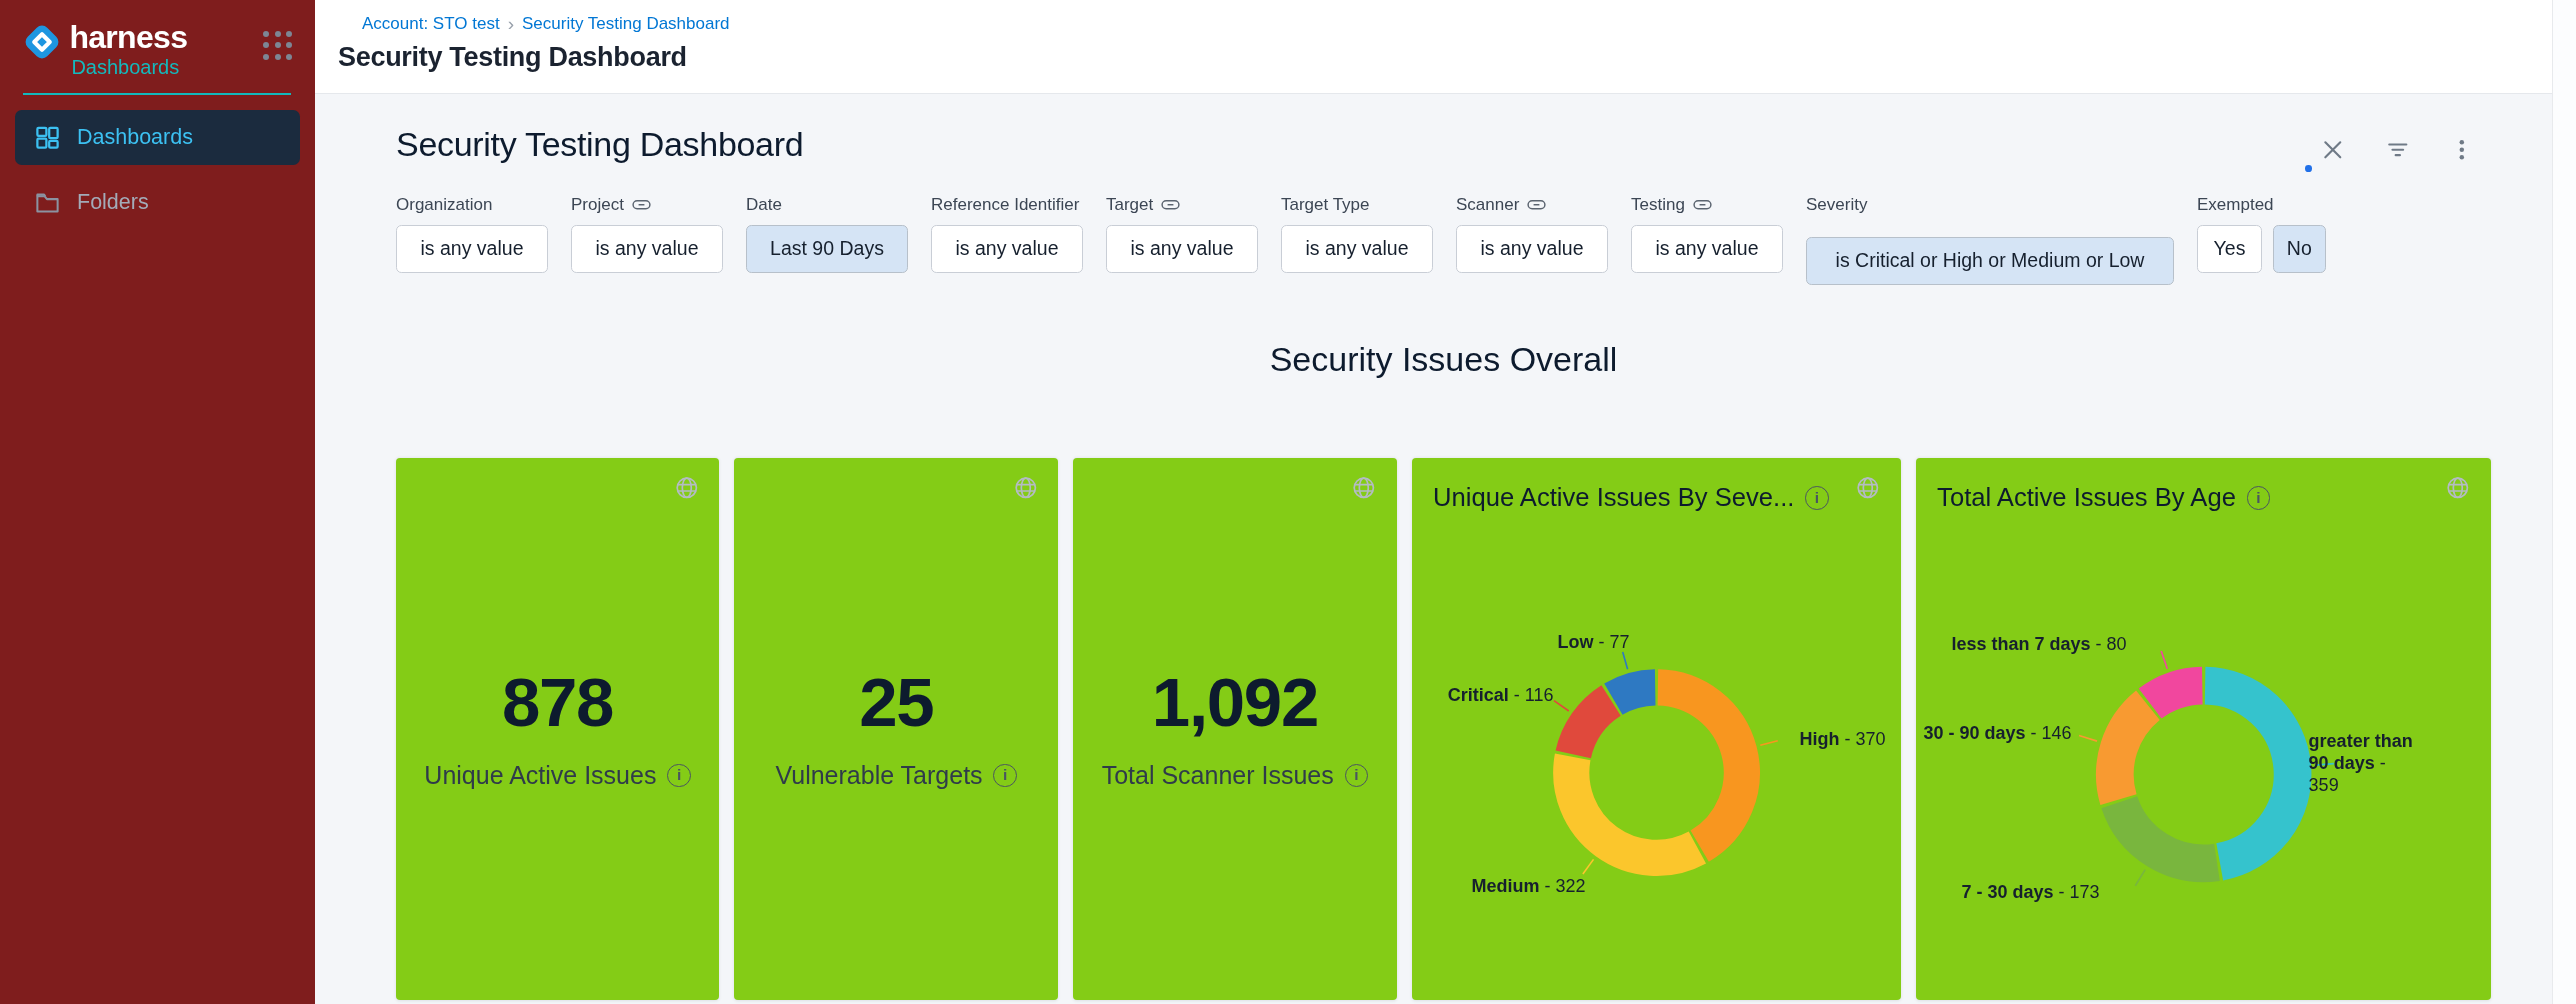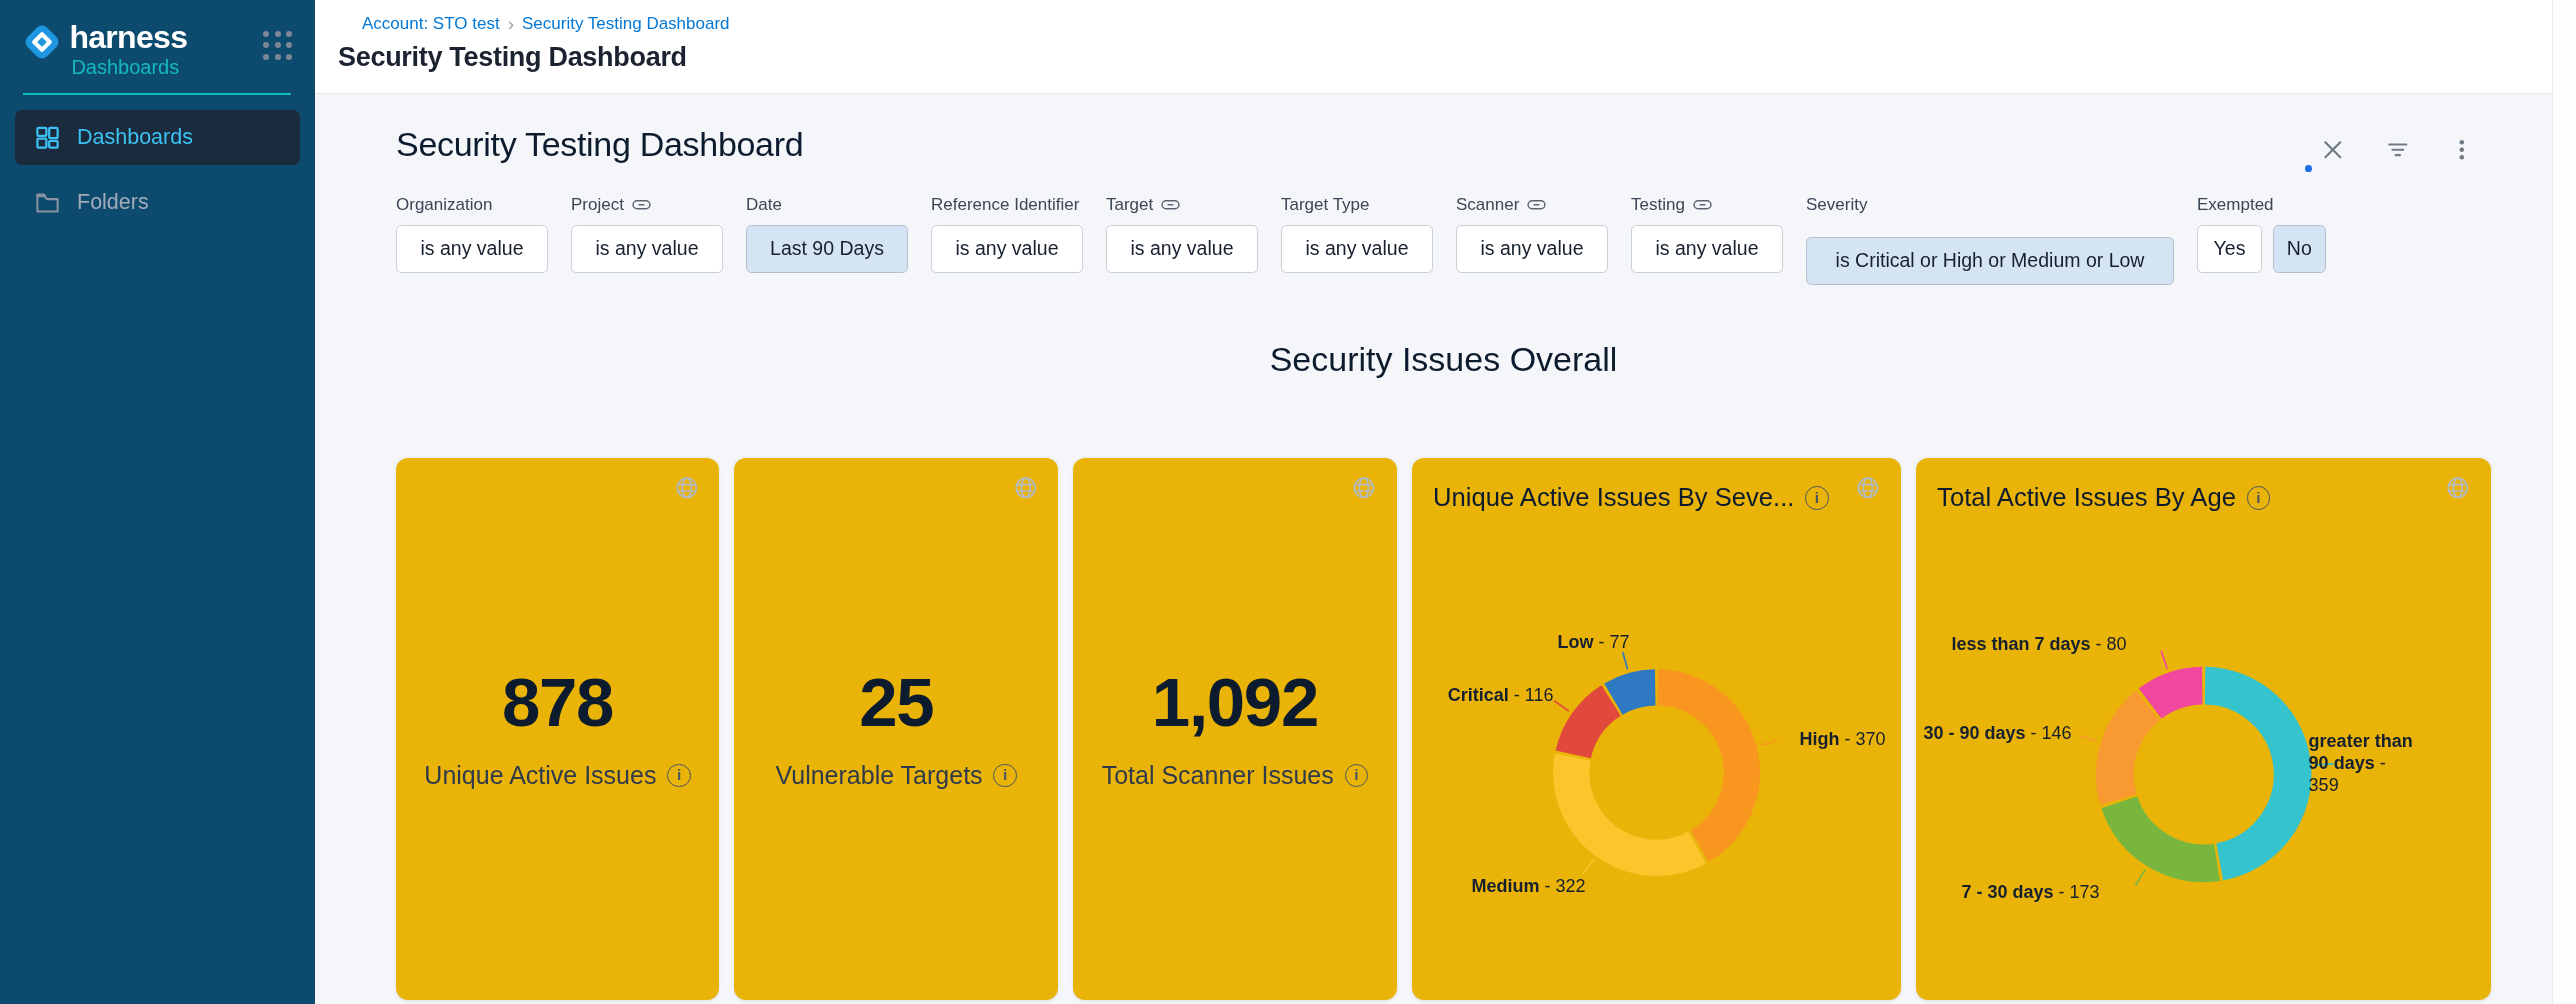--- a/index.html
+++ b/index.html
@@ -5,21 +5,21 @@
   * { box-sizing: border-box; margin: 0; padding: 0; }
   html,body { width: 2576px; height: 1005px; overflow: hidden; }
   body {
     font-family: "Liberation Sans", "DejaVu Sans", sans-serif;
     background: #f4f6f9;
     color: #0d1b2e;
   }
   .app { display: flex; width: 2576px; height: 1005px; }
 
   
-  .sidebar { width: 315px; height: 100%; background: #0c4a6e; flex: none; }
+  .sidebar { width: 315px; height: 100%; background: #7f1d1d; flex: none; }
   .logo-row { display: flex; align-items: flex-start; padding: 20px 23px 0 20px; }
   .logo-mark { width: 44px; height: 44px; flex: none; }
   .logo-texts { margin-left: 5.4px; }
   .logo-name { color: #ffffff; font-size: 32px; font-weight: 700; line-height: 35px; letter-spacing: -0.7px; }
   .logo-sub { color: #14b9bd; font-size: 20px; margin-top: 1.3px; margin-left: 2px; }
   .apps-grid { margin-left: auto; margin-top: 10.8px; display: grid; grid-template-columns: repeat(3, 6px); grid-gap: 5.4px; cursor: pointer; }
   .apps-grid i { width: 6px; height: 6px; border-radius: 50%; background: #7d8694; }
   .teal-rule { height: 2.7px; background: #12b9bd; margin: 13.5px 24px 0 23px; }
   .nav { margin-top: 15px; }
   .nav-item { display: flex; align-items: center; gap: 16px; height: 55px; margin: 0 15px 9.4px 15px; padding: 0 19px; border-radius: 6.7px; font-size: 21.5px; color: #a3abb8; cursor: pointer; }
@@ -55,21 +55,21 @@
   .w-date { width: 162px; }
   .w-sev  { width: 368px; margin-top: 12px; }
   .w-yes  { width: 65px; }
   .w-no   { width: 53px; }
 
   
   .section-title { margin-top: 55px; text-align: center; font-size: 34px; font-weight: 400; color: #0d1b2e; }
 
   
   .cards { display: flex; gap: 15px; margin-top: 79px; height: 542px; }
-  .card { background: #eab308; border-radius: 12px; box-shadow: 0 0.7px 3.4px rgba(20,30,50,0.10); position: relative; height: 100%; }
+  .card { background: #84cc16; border-radius: 4px; box-shadow: 0 0.7px 3.4px rgba(20,30,50,0.10); position: relative; height: 100%; }
   .card.stat1 { width: 337px; } .card.stat2 { width: 338px; } .card.stat3 { width: 337px; }
   .card.donut1 { width: 510px; } .card.donut2 { width: 600px; }
   .globe-btn { position: absolute; top: 17.5px; right: 20px; width: 25.6px; height: 25.6px; }
   .globe-btn svg { width: 25.6px; height: 25.6px; display: block; }
   .stat-center { position: absolute; inset: 0; display: flex; flex-direction: column; align-items: center; justify-content: center; gap: 24px; }
   .stat-value { font-size: 69px; font-weight: 700; line-height: 1; color: #0d1b2e; letter-spacing: -1.3px; }
   .stat-label-row { display: flex; align-items: center; gap: 10.8px; font-size: 25px; color: #2f3b4a; }
   .info-icon { width: 23.6px; height: 23.6px; border: 1.7px solid #4a5561; border-radius: 50%; color: #4a5561; font-size: 15.5px; font-weight: 600; display: flex; align-items: center; justify-content: center; flex: none; cursor: pointer; font-style: normal; }
   .donut-title-row { position: absolute; top: 25.6px; left: 21.5px; right: 57px; display: flex; align-items: center; gap: 10.8px; z-index: 2; }
   .donut-title { font-size: 25.6px; font-weight: 400; color: #0d1b2e; white-space: nowrap; }

